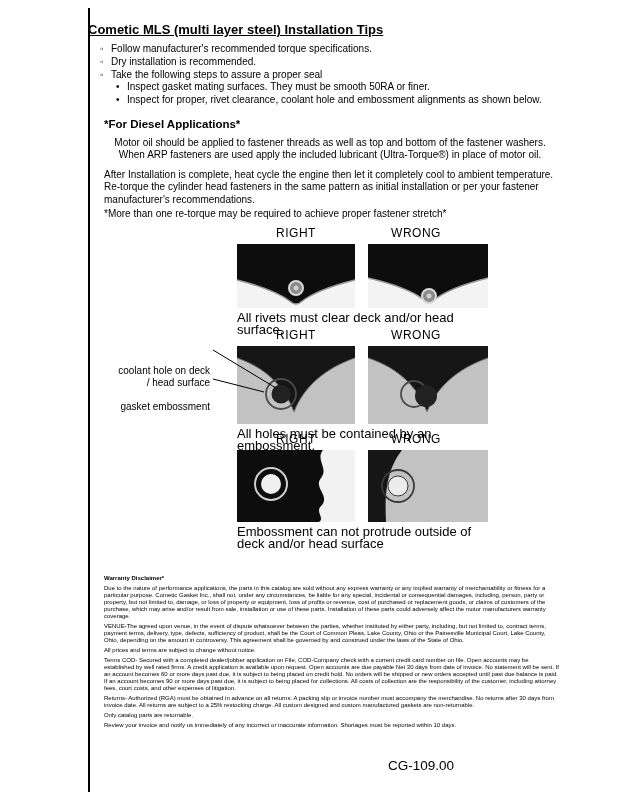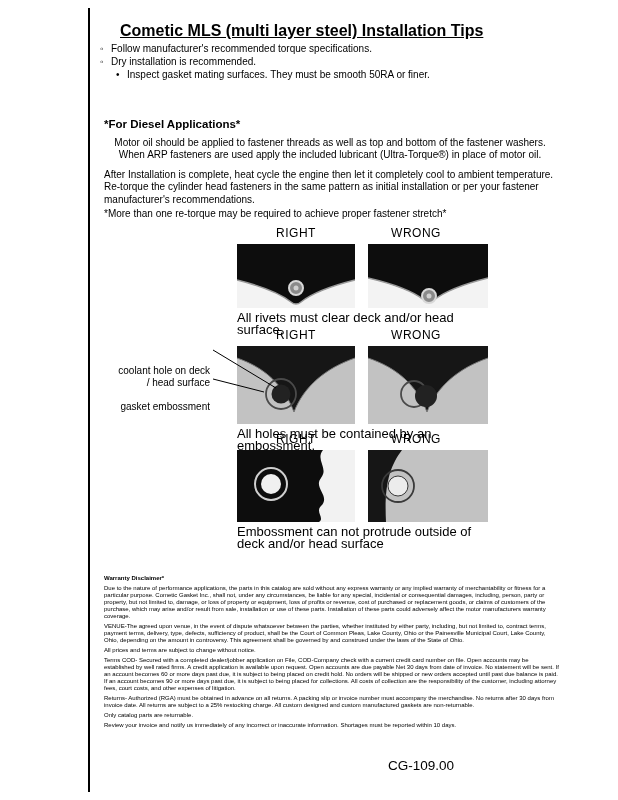--- a/index.html
+++ b/index.html
@@ -8,22 +8,22 @@
     width:618px; height:800px;
     font-family:"Liberation Sans", sans-serif;
     color:#000;
     position:relative;
     overflow:hidden;
   }
   .page { position:absolute; left:0; top:0; width:618px; height:800px; background:#fff; }
   .vrule { position:absolute; left:88px; top:8px; width:2px; height:784px; background:#000; }
 
   .title {
-    position:absolute; left:120px; top:22px;
-    font-size:16px; font-weight:bold; text-decoration:underline;
+    position:absolute; left:88px; top:22px;
+    font-size:13px; font-weight:bold; text-decoration:underline;
     white-space:nowrap;
   }
 
   .bullets { position:absolute; left:100px; top:43px; font-size:10px; line-height:12.8px; width:480px; }
   .bullet { display:flex; }
   .bullet .bmark { width:11px; flex:0 0 11px; }
   .bullet.sub { padding-left:16px; }
   .bullet .bmark.open::before { content:"◦"; }
   .bullet .bmark.filled::before { content:"•"; }
 
@@ -69,23 +69,31 @@
 
   <div class="bullets">
     <div class="bullet">
       <span class="bmark open"></span>
       <span>Follow manufacturer's recommended torque specifications.</span>
     </div>
     <div class="bullet">
       <span class="bmark open"></span>
       <span>Dry installation is recommended.</span>
     </div>
+    <div class="bullet">
+      <span class="bmark open"></span>
+      <span>Take the following steps to assure a proper seal</span>
+    </div>
     <div class="bullet sub">
       <span class="bmark filled"></span>
       <span>Inspect gasket mating surfaces.  They must be smooth 50RA or finer.</span>
+    </div>
+    <div class="bullet sub">
+      <span class="bmark filled"></span>
+      <span>Inspect for proper, rivet clearance, coolant hole and embossment alignments as shown below.</span>
     </div>
   </div>
 
   <div class="diesel-h">*For Diesel Applications*</div>
   <div class="para para1">Motor oil should be applied to fastener threads as well as top and bottom of the fastener washers. When ARP fasteners are used apply the included lubricant (Ultra-Torque®) in place of motor oil.</div>
   <div class="para retorque-note">*More than one re-torque may be required to achieve proper fastener stretch*</div>
   <div class="para para2">After Installation is complete, heat cycle the engine then let it completely cool to ambient temperature. Re-torque the cylinder head fasteners in the same pattern as initial installation or per your fastener manufacturer's recommendations.</div>
 
   <div class="figure fig1">
     <div class="fig-headers">

